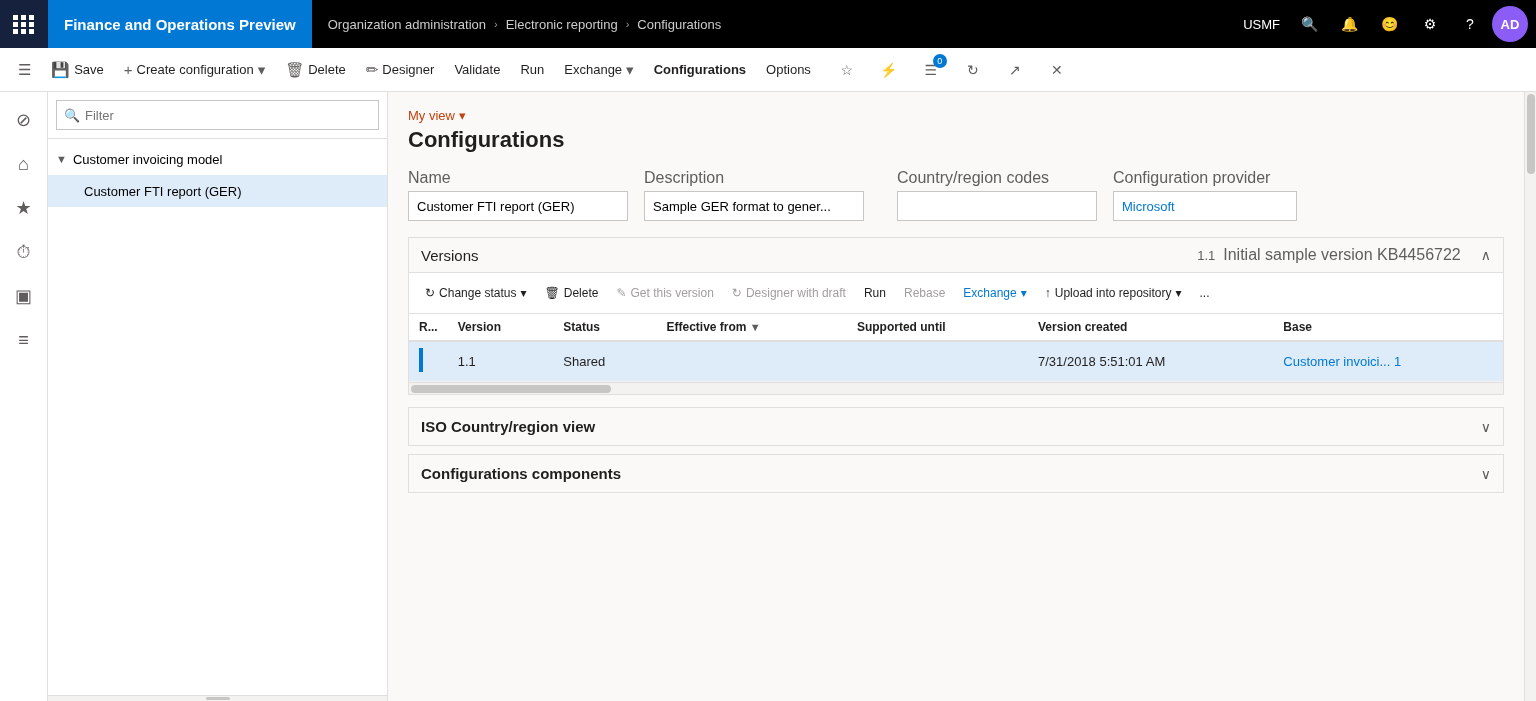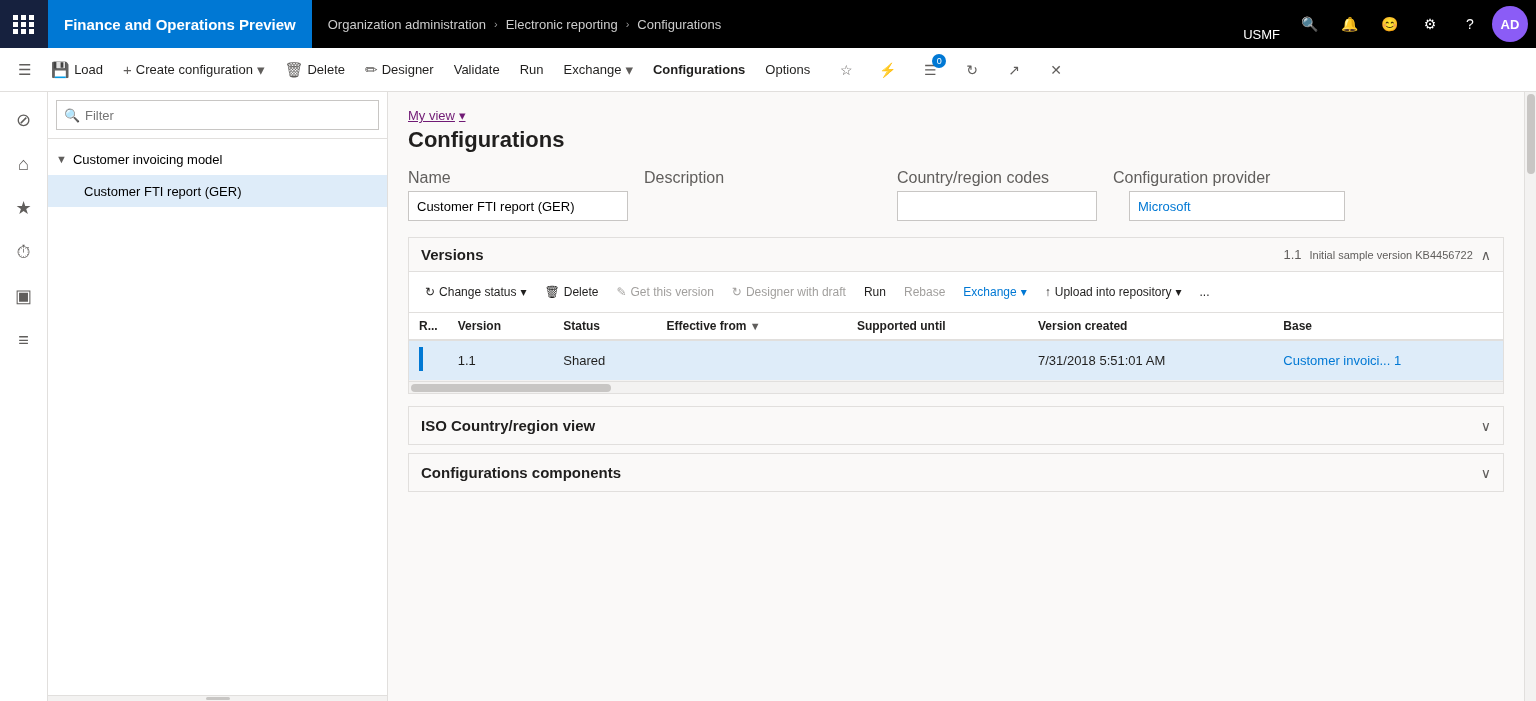--- a/index.html
+++ b/index.html
@@ -50,21 +50,21 @@
       align-items: center;
       padding: 0 16px;
       font-size: 13px;
       color: #ccc;
       gap: 8px;
       flex: 1;
     }
     .breadcrumb-sep { color: #999; font-size: 11px; }
     .top-right {
       display: flex;
-      align-items: flex-end;
+      align-items: center;
       gap: 4px;
       padding-right: 8px;
     }
     .top-right-item {
       width: 36px; height: 36px;
       display: flex; align-items: center; justify-content: center;
       cursor: pointer;
       border-radius: 2px;
       color: white;
       font-size: 14px;
@@ -212,23 +212,22 @@
     .content-inner {
       flex: 1;
       overflow-y: auto;
       padding: 16px 20px;
     }
     .view-selector {
       display: flex;
       gap: 4px;
       margin-bottom: 4px;
       font-size: 13px;
-      color: #701a75;
-      cursor: pointer;
-      text-decoration: underline;
+      color: #c2410c;
+      cursor: pointer;
     }
     .page-title {
       font-size: 22px;
       font-weight: 600;
       color: #201f1e;
       margin-bottom: 16px;
     }
 
     
     .form-row {
@@ -256,21 +255,21 @@
       background: white;
       margin-bottom: 12px;
     }
     .versions-header {
       display: flex;
       align-items: center;
       padding: 8px 12px;
       border-bottom: 1px solid #e1dfdd;
       background: #faf9f8;
     }
-    .versions-title { font-size: 15px; font-weight: 700; color: #201f1e; }
+    .versions-title { font-size: 15px; font-weight: 400; color: #201f1e; }
     .versions-badge { margin-left: auto; font-size: 12px; color: #605e5c; margin-right: 12px; }
     .versions-version-text { font-size: 13px; color: #605e5c; margin-right: 8px; }
     .versions-collapse { cursor: pointer; color: #605e5c; font-size: 14px; }
 
     
     .versions-toolbar {
       display: flex;
       align-items: center;
       padding: 4px 8px;
       border-bottom: 1px solid #e1dfdd;
@@ -421,21 +420,21 @@
     <div class="user-badge">AD</div>
   </div>
 </div>
 
 <div class="toolbar">
   <button class="toolbar-btn">
     <span class="icon">☰</span>
   </button>
   <button class="toolbar-btn">
     <span class="icon">💾</span>
-    <span>Load</span>
+    <span>Save</span>
   </button>
   <button class="toolbar-btn">
     <span class="icon">+</span>
     <span>Create configuration</span>
     <span class="icon">▾</span>
   </button>
   <button class="toolbar-btn">
     <span class="icon">🗑</span>
     <span>Delete</span>
   </button>
@@ -514,37 +513,38 @@
 
       <div class="page-title">Configurations</div>
 
       <div class="form-row">
         <div class="form-field field-name">
           <label>Name</label>
           <input type="text" style="width: 220px;" value="Customer FTI report (GER)">
         </div>
         <div class="form-field field-desc">
           <label>Description</label>
+          <input type="text" style="width: 220px;" value="Sample GER format to gener...">
         </div>
         <div class="form-field field-country">
           <label>Country/region codes</label>
           <input type="text" style="width: 200px;">
         </div>
         <div class="form-field field-provider">
           <label>Configuration provider</label>
-          <input type="text" style="width: 216px; color: rgb(0, 120, 212); margin-left: 16px;" value="Microsoft">
+          <input type="text" style="width: 184px; color: rgb(0, 120, 212);" value="Microsoft">
         </div>
       </div>
 
       <div class="versions-section">
         <div class="versions-header">
           <span class="versions-title">Versions</span>
           <span class="versions-badge"></span>
           <span class="versions-version-text">1.1</span>
-          <span style="font-size:11px;color:#605e5c;margin-right:8px;">Initial sample version KB4456722</span>
+          <span style="font-size:16px;color:#605e5c;margin-right:20px;">Initial sample version KB4456722</span>
           <span class="versions-collapse">∧</span>
         </div>
 
         <div class="versions-toolbar">
           <button class="ver-btn">
             <span>↻</span>
             <span>Change status</span>
             <span>▾</span>
           </button>
           <button class="ver-btn">

